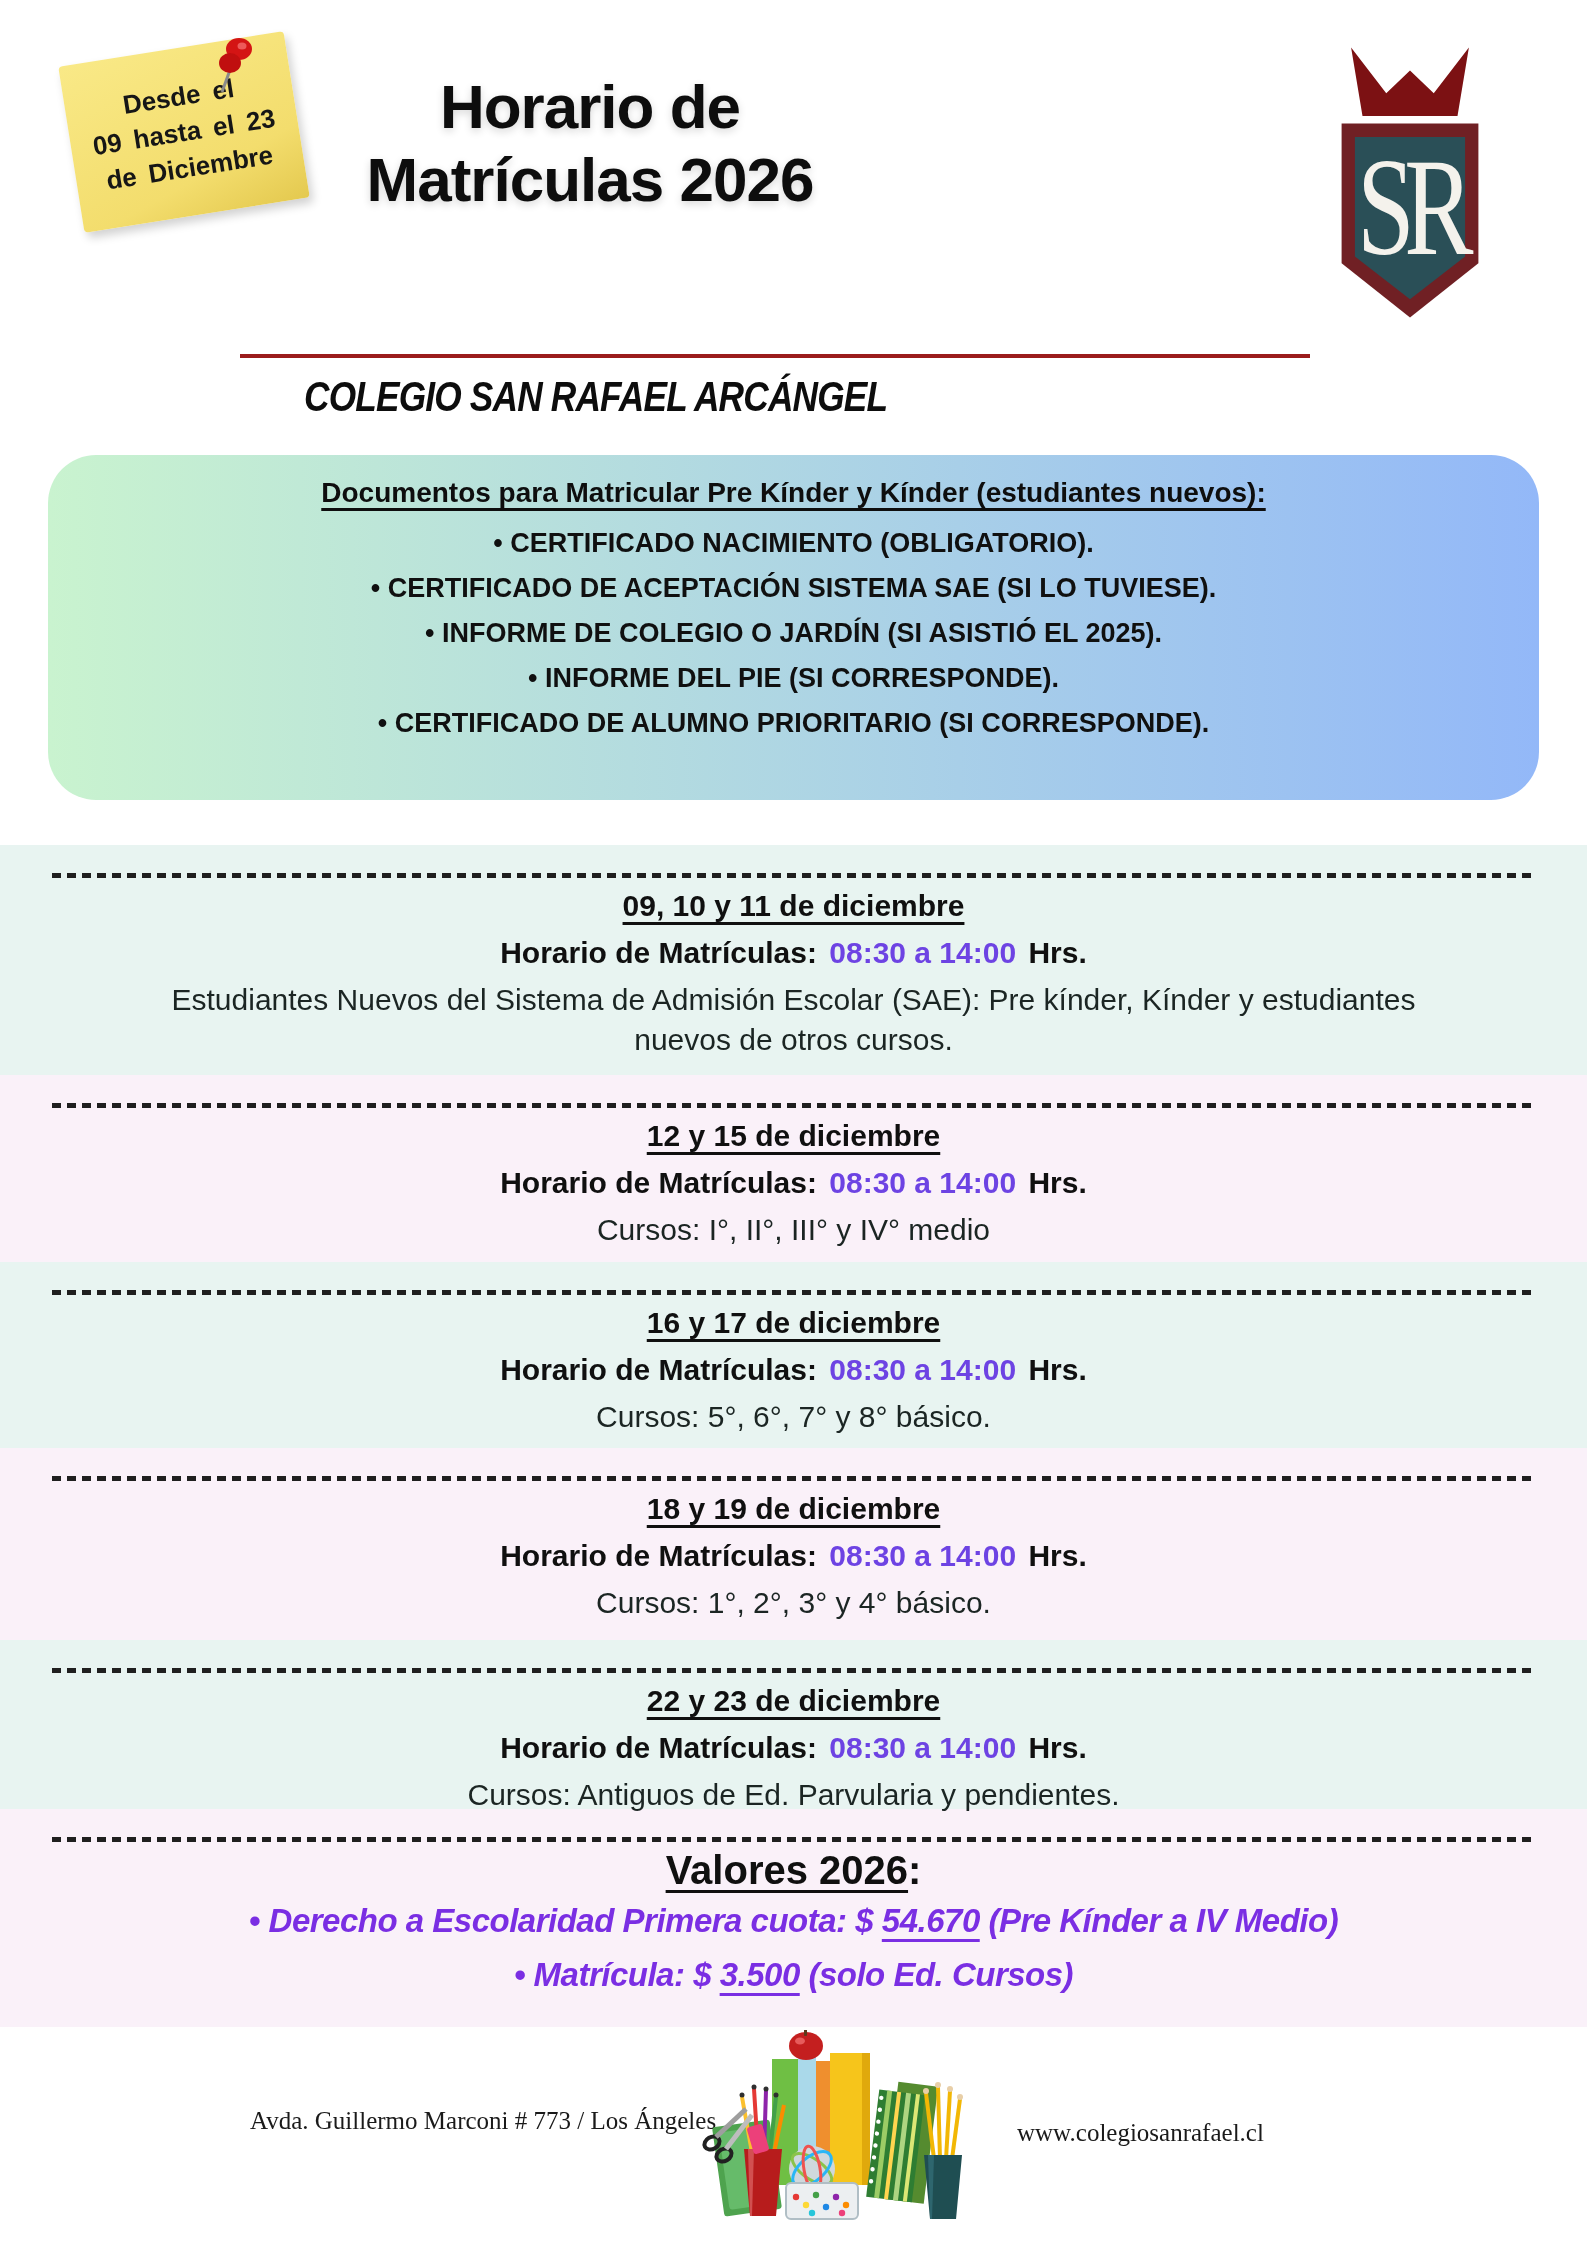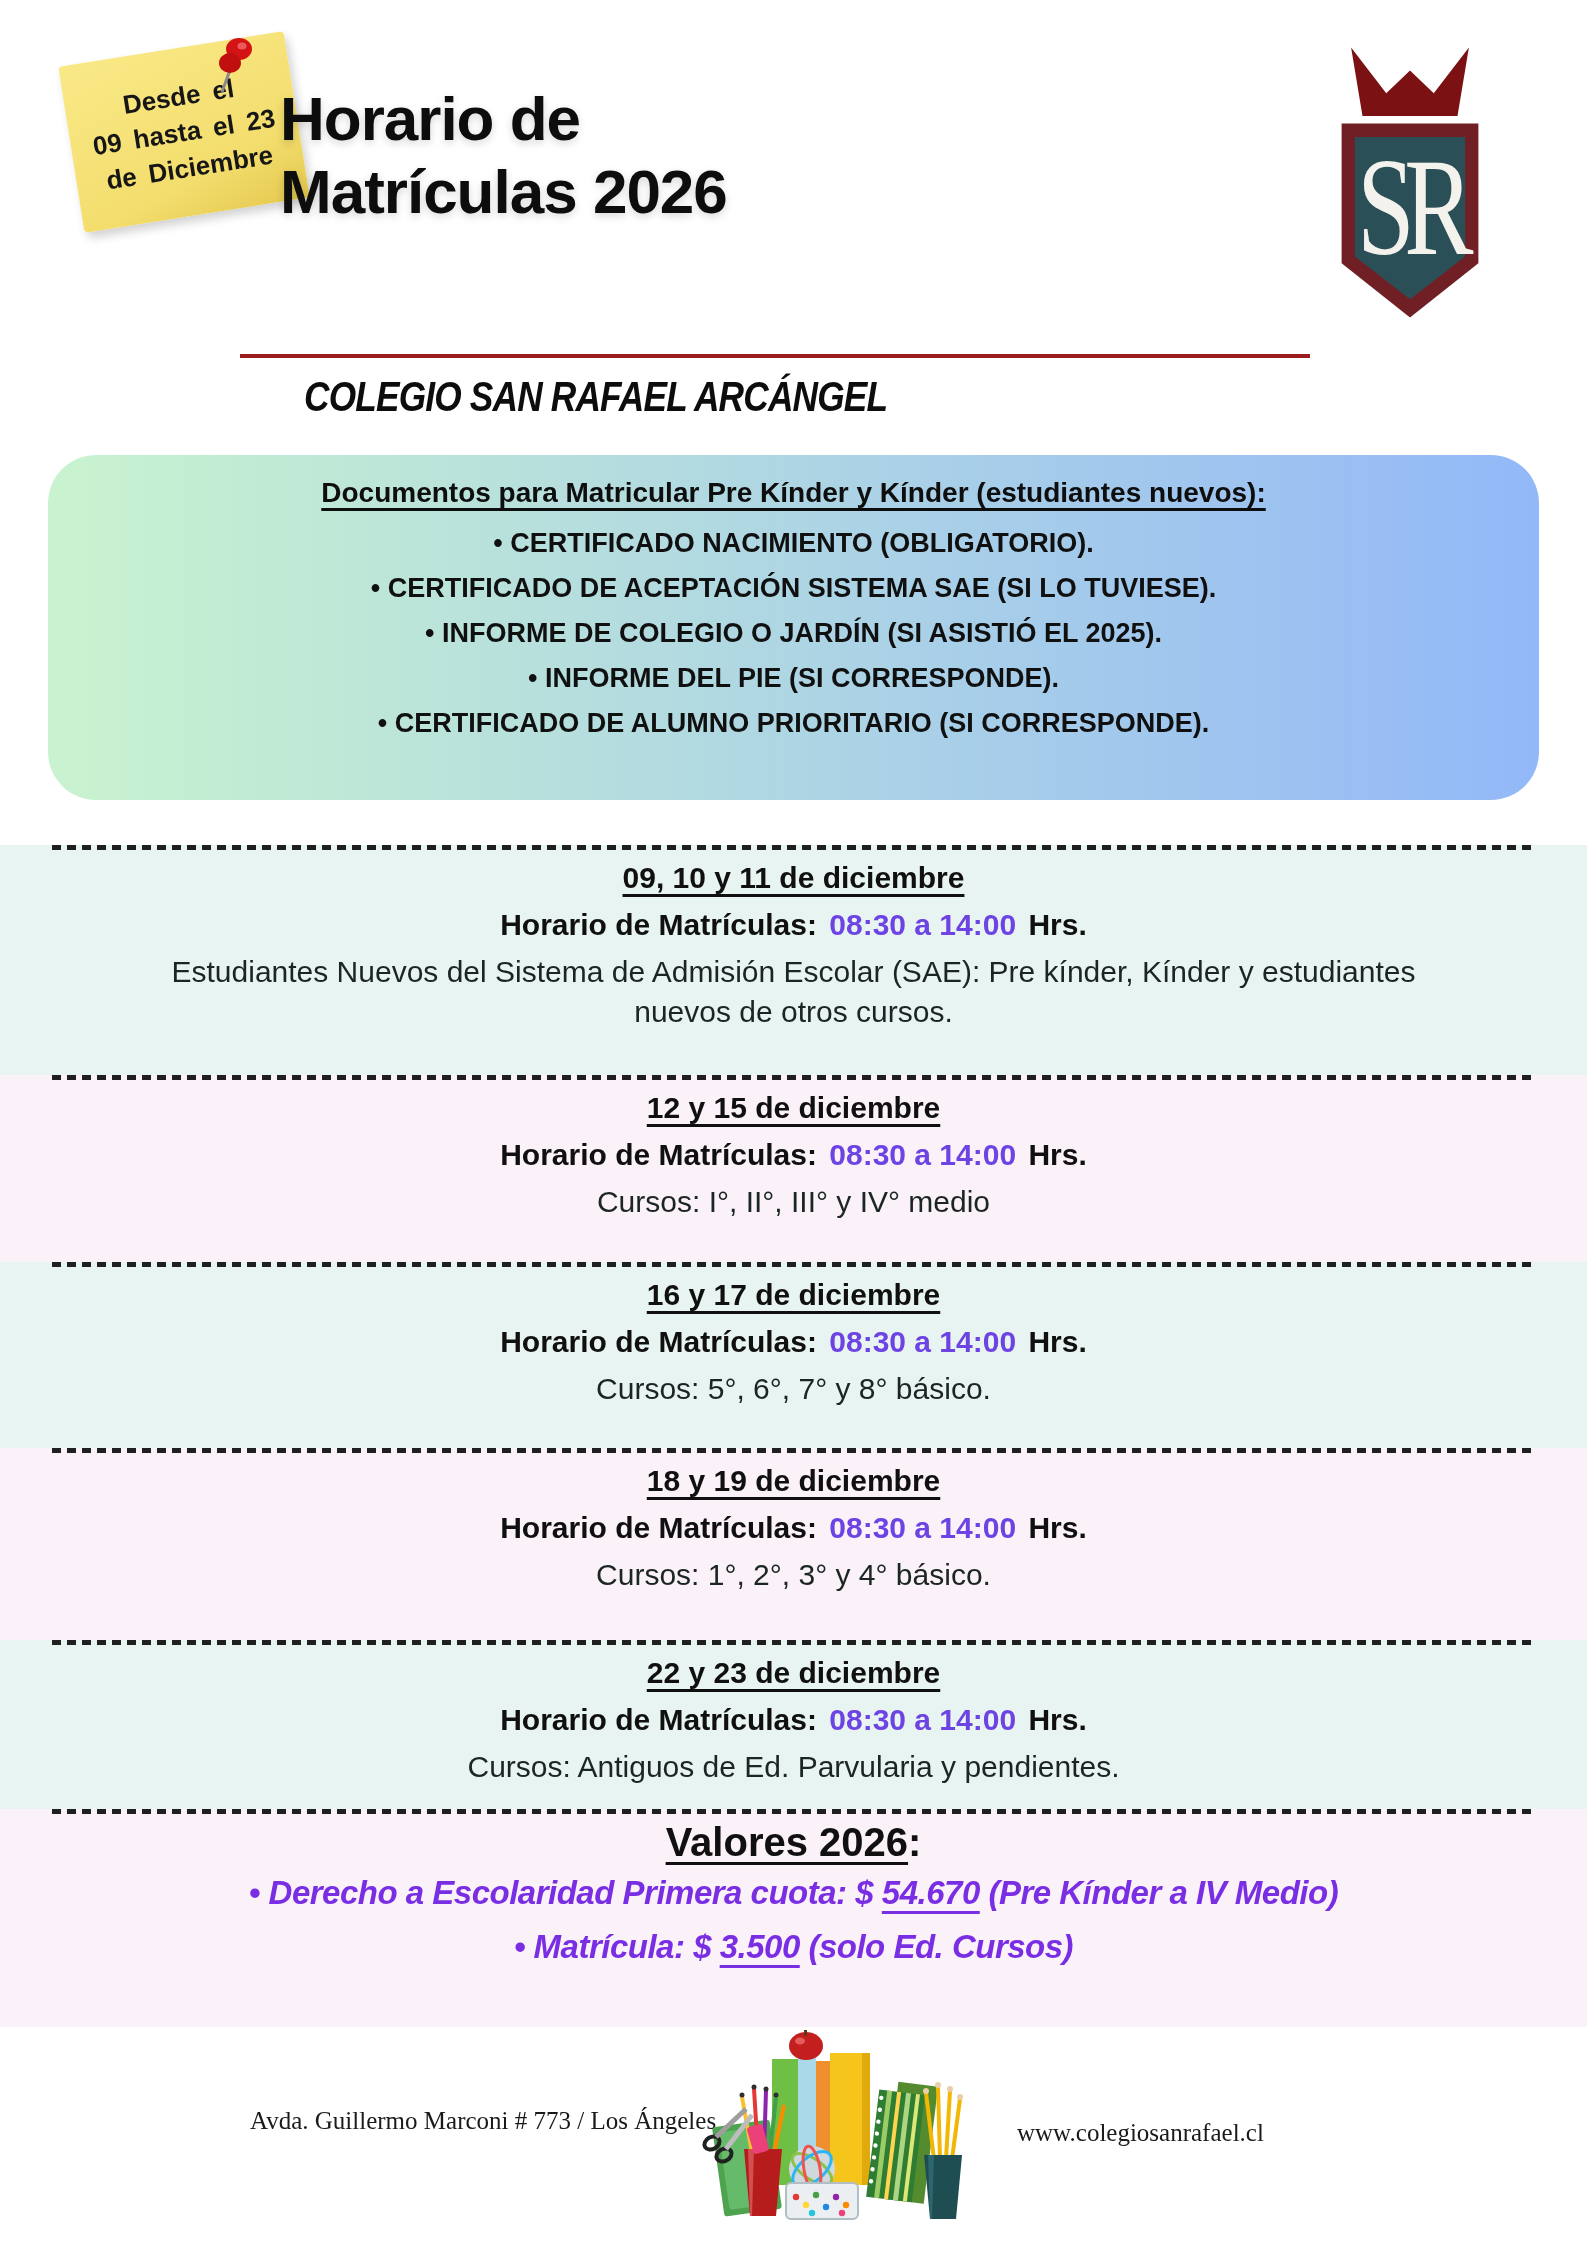--- a/index.html
+++ b/index.html
@@ -19,42 +19,42 @@
   
   header{position:relative;height:455px}
   .sticky-note{position:absolute;left:70px;top:48px;width:228px;height:168px;
     background:linear-gradient(160deg,#f9e987 0%,#f3dd6d 70%,#e4c94f 100%);
     transform:rotate(-9deg);border-radius:4px;
     box-shadow:3px 6px 10px rgba(0,0,0,.18);
     display:flex;flex-direction:column;justify-content:center;align-items:center;gap:2px}
   .sticky-note .note-line{font-weight:700;font-size:26px;line-height:34px;color:#161616;word-spacing:5px}
   .pushpin{position:absolute;left:206px;top:36px;width:52px;height:58px;z-index:3}
 
-  .title-block{position:absolute;left:280px;top:82px;width:620px;text-align:left}
+  .title-block{position:absolute;left:280px;top:70px;width:620px;text-align:center}
   .title-line{font-size:62px;font-weight:700;letter-spacing:-1px;line-height:73px;color:#0d0d0d;
     text-shadow:0 3px 8px rgba(0,0,0,.16)}
   .red-divider{position:absolute;left:240px;top:354px;width:1070px;height:4px;background:var(--divider-red,#9b1c1c)}
   .subtitle-wrap{position:absolute;left:240px;top:372px;width:1070px;}
   .subtitle{display:inline-block;font-size:43px;font-weight:700;font-style:italic;letter-spacing:-1px;
     transform:scaleX(.82);transform-origin:center;white-space:nowrap;color:#0d0d0d}
   .crest{position:absolute;left:1334px;top:40px;width:152px;height:285px}
 
   
   .documents-box{margin:0 48px;width:1491px;height:345px;border-radius:48px;
     background:linear-gradient(90deg,var(--grad-from,#c9f3cf) 0%,var(--grad-to,#93b8f8) 100%);
     text-align:center;padding-top:22px}
   .doc-heading{font-size:28px;font-weight:700;color:#0e0e0e;margin-bottom:12px;
     text-decoration:underline;text-decoration-thickness:2.5px;text-underline-offset:6px}
   .doc-list{list-style:none}
   .doc-list li{font-size:27px;font-weight:700;line-height:45px;color:#101010}
 
   .spacer-45{height:45px}
 
   
-  .band{width:100%;text-align:center;padding-top:0}
+  .band{width:100%;text-align:center;padding-top:28px}
   .band.mint{background:var(--mint,#e8f4f1)}
   .band.lavender{background:var(--lavender,#faf1f9)}
   .dash{height:5px;margin:0 52px 8px 52px;
     background:repeating-linear-gradient(90deg,var(--dash-color,#1f1f1f) 0 9px,transparent 9px 15px)}
   #schedule-bands .band:nth-child(1){height:230px}
   #schedule-bands .band:nth-child(2){height:187px}
   #schedule-bands .band:nth-child(3){height:186px}
   #schedule-bands .band:nth-child(4){height:192px}
   #schedule-bands .band:nth-child(5){height:169px}
   .row{font-size:30px;line-height:40px;margin:7px 0;color:#17211f}

